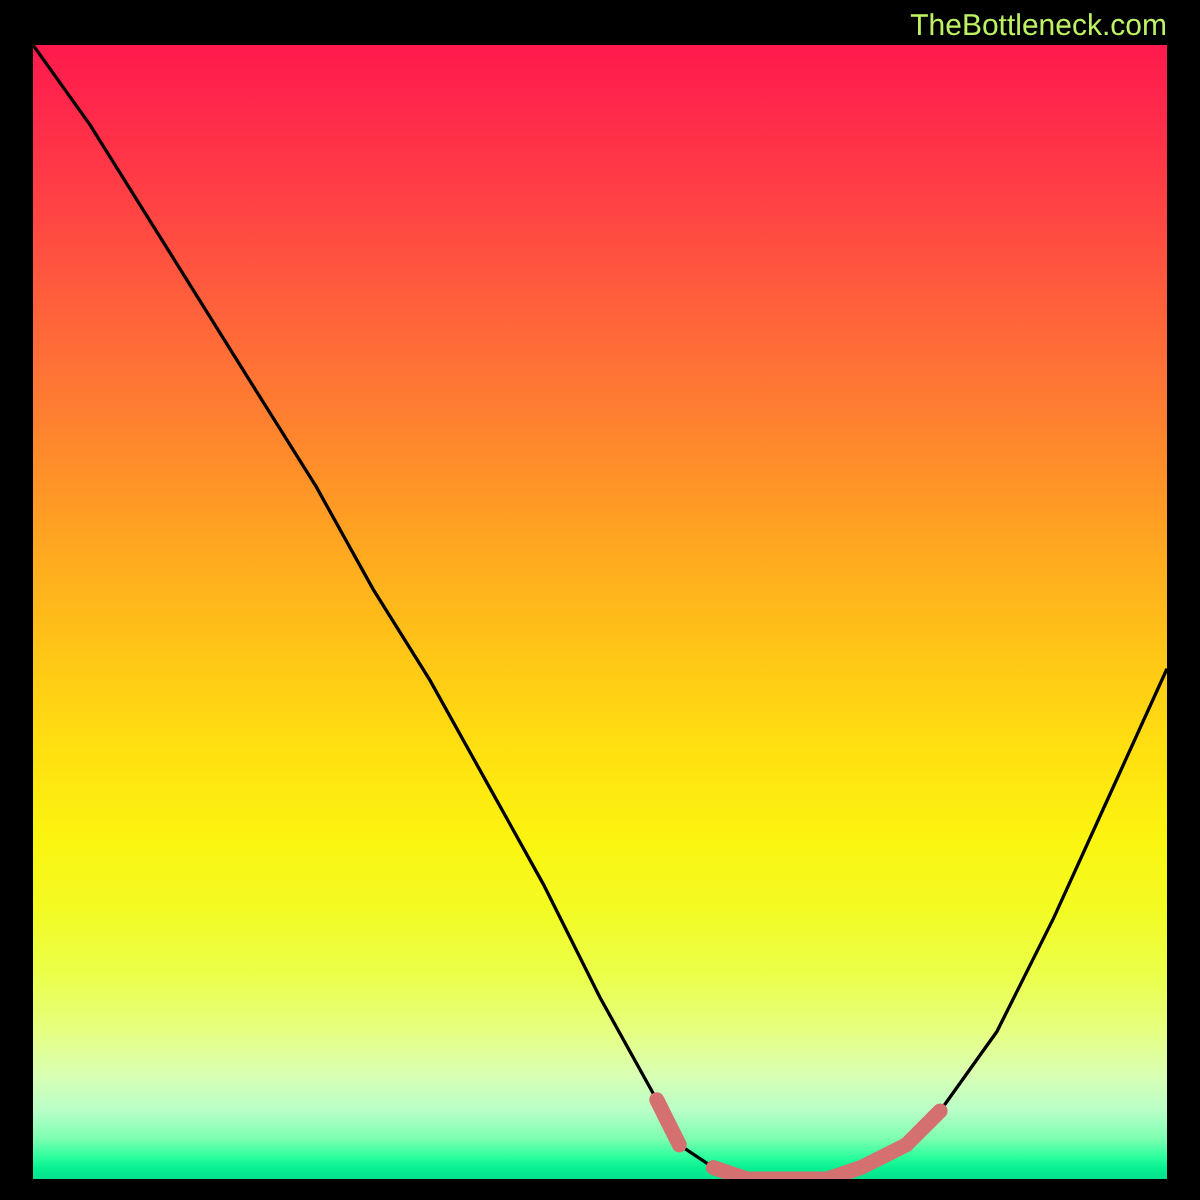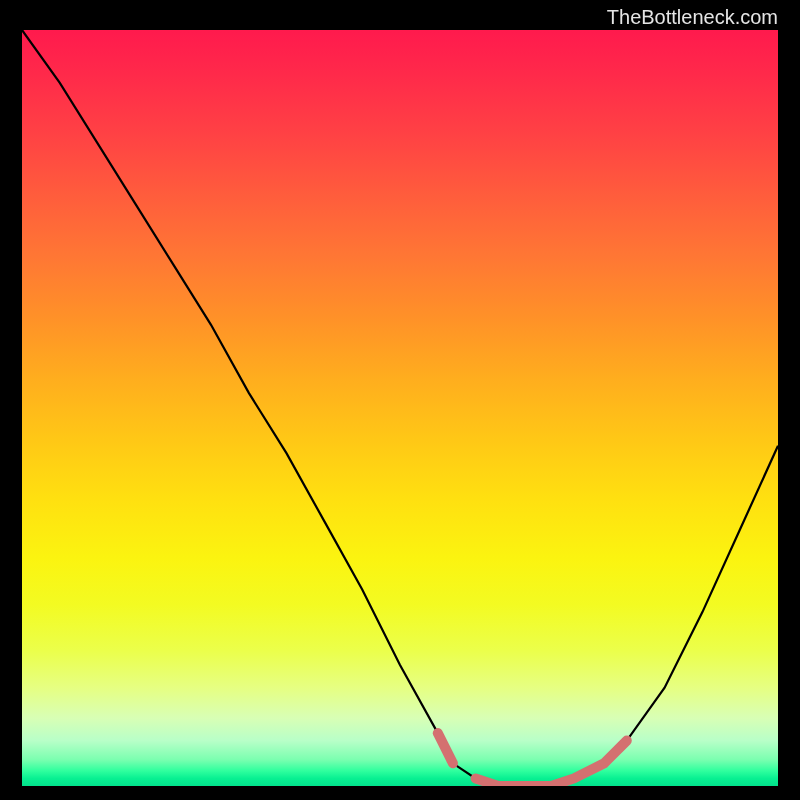--- a/index.html
+++ b/index.html
@@ -8,21 +8,21 @@
     background: #000;
     width: 800px;
     height: 800px;
     position: relative;
     font-family: Arial, sans-serif;
   }
   .watermark {
     position: absolute;
     top: 6px;
     right: 22px;
-    color: #e5e5e5;
+    color: #bef264;
     font-size: 20px;
     font-weight: 500;
     z-index: 10;
   }
   .plot-area {
     position: absolute;
     left: 22px;
     top: 30px;
     width: 756px;
     height: 756px;

